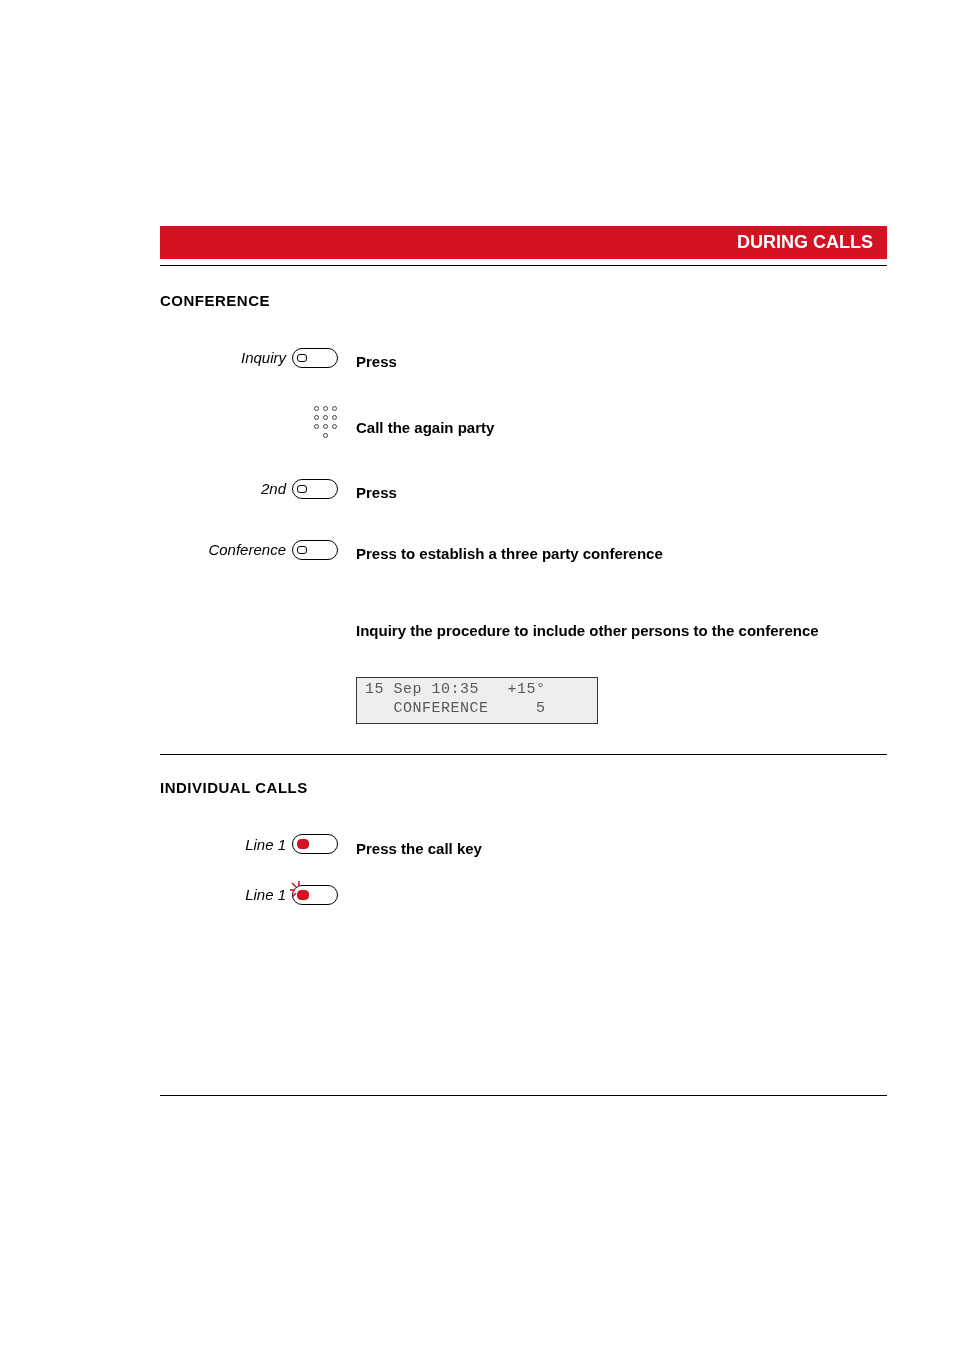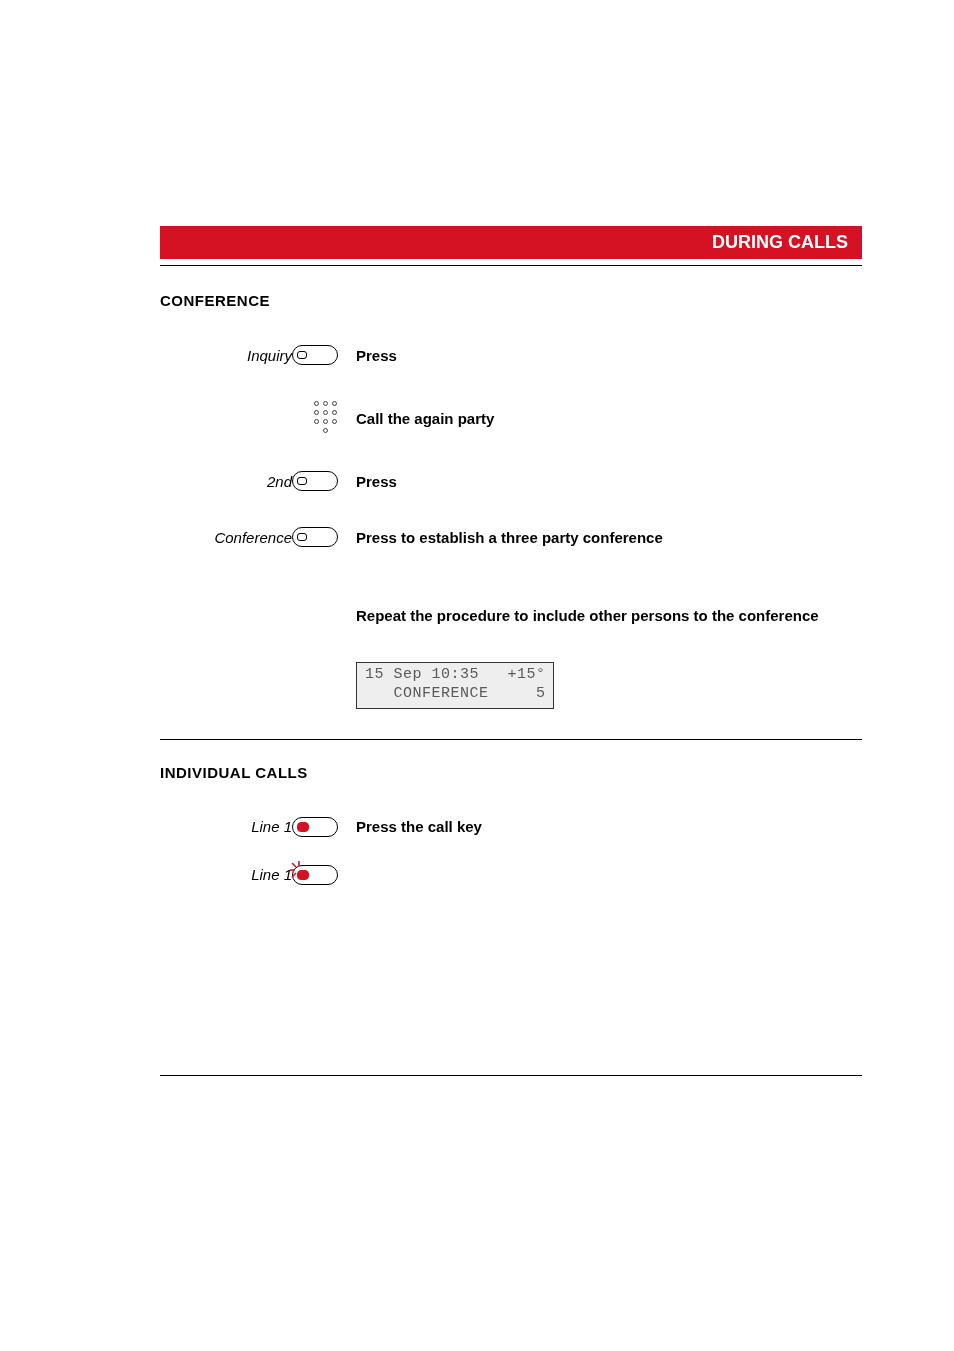--- a/index.html
+++ b/index.html
@@ -6,21 +6,21 @@
   body {
     margin: 0;
     background: #fff;
     font-family: Arial, Helvetica, sans-serif;
     color: #000;
     width: 954px;
     height: 1351px;
     position: relative;
   }
   .page {
-    padding: 226px 92px 0 160px;
+    padding: 226px 67px 0 160px;
   }
   .header-bar {
     background: #d41224;
     color: #fff;
     font-weight: bold;
     font-size: 18px;
     padding: 6px 14px;
     text-align: right;
   }
   .rule {
@@ -38,42 +38,44 @@
     display: flex;
     align-items: center;
     margin-bottom: 36px;
   }
   .label-col {
     width: 196px;
     display: flex;
     align-items: center;
     justify-content: flex-end;
     padding-right: 18px;
+    gap: 6px;
   }
   .key-label {
     font-style: italic;
     font-size: 15px;
   }
   .instr {
     font-weight: bold;
     font-size: 15px;
     flex: 1;
+    margin-top: 8px;
   }
   .instr-block {
     margin: 58px 0 36px 196px;
     font-weight: bold;
     font-size: 15px;
     line-height: 1.4;
   }
   .display-wrap {
     margin: 10px 0 30px 196px;
   }
   .lcd {
     border: 1.2px solid #333;
-    width: 198px;
+    width: 242px;
     background: #eee;
     font-family: "Courier New", monospace;
     font-size: 15px;
     color: #5a5a5a;
     padding: 3px 8px 4px 8px;
     line-height: 1.25;
     letter-spacing: 0.5px;
     white-space: pre;
   }
   .section-rule {
@@ -180,21 +182,21 @@
   </div>
 
   <div class="row">
     <div class="label-col">
       <span class="key-label">Conference</span>
       <span class="key-button"></span>
     </div>
     <div class="instr">Press to establish a three party conference</div>
   </div>
 
-  <div class="instr-block">Repeat the procedure to include other persons to the conference</div>
+  <div class="instr-block">Inquiry the procedure to include other persons to the conference</div>
 
   <div class="display-wrap">
     <div class="lcd"><span>15 Sep 10:35   +15°</span>
 <span>   CONFERENCE     5</span></div>
   </div>
 
   <hr class="section-rule">
 
   <div class="section-title">INDIVIDUAL CALLS</div>
 

